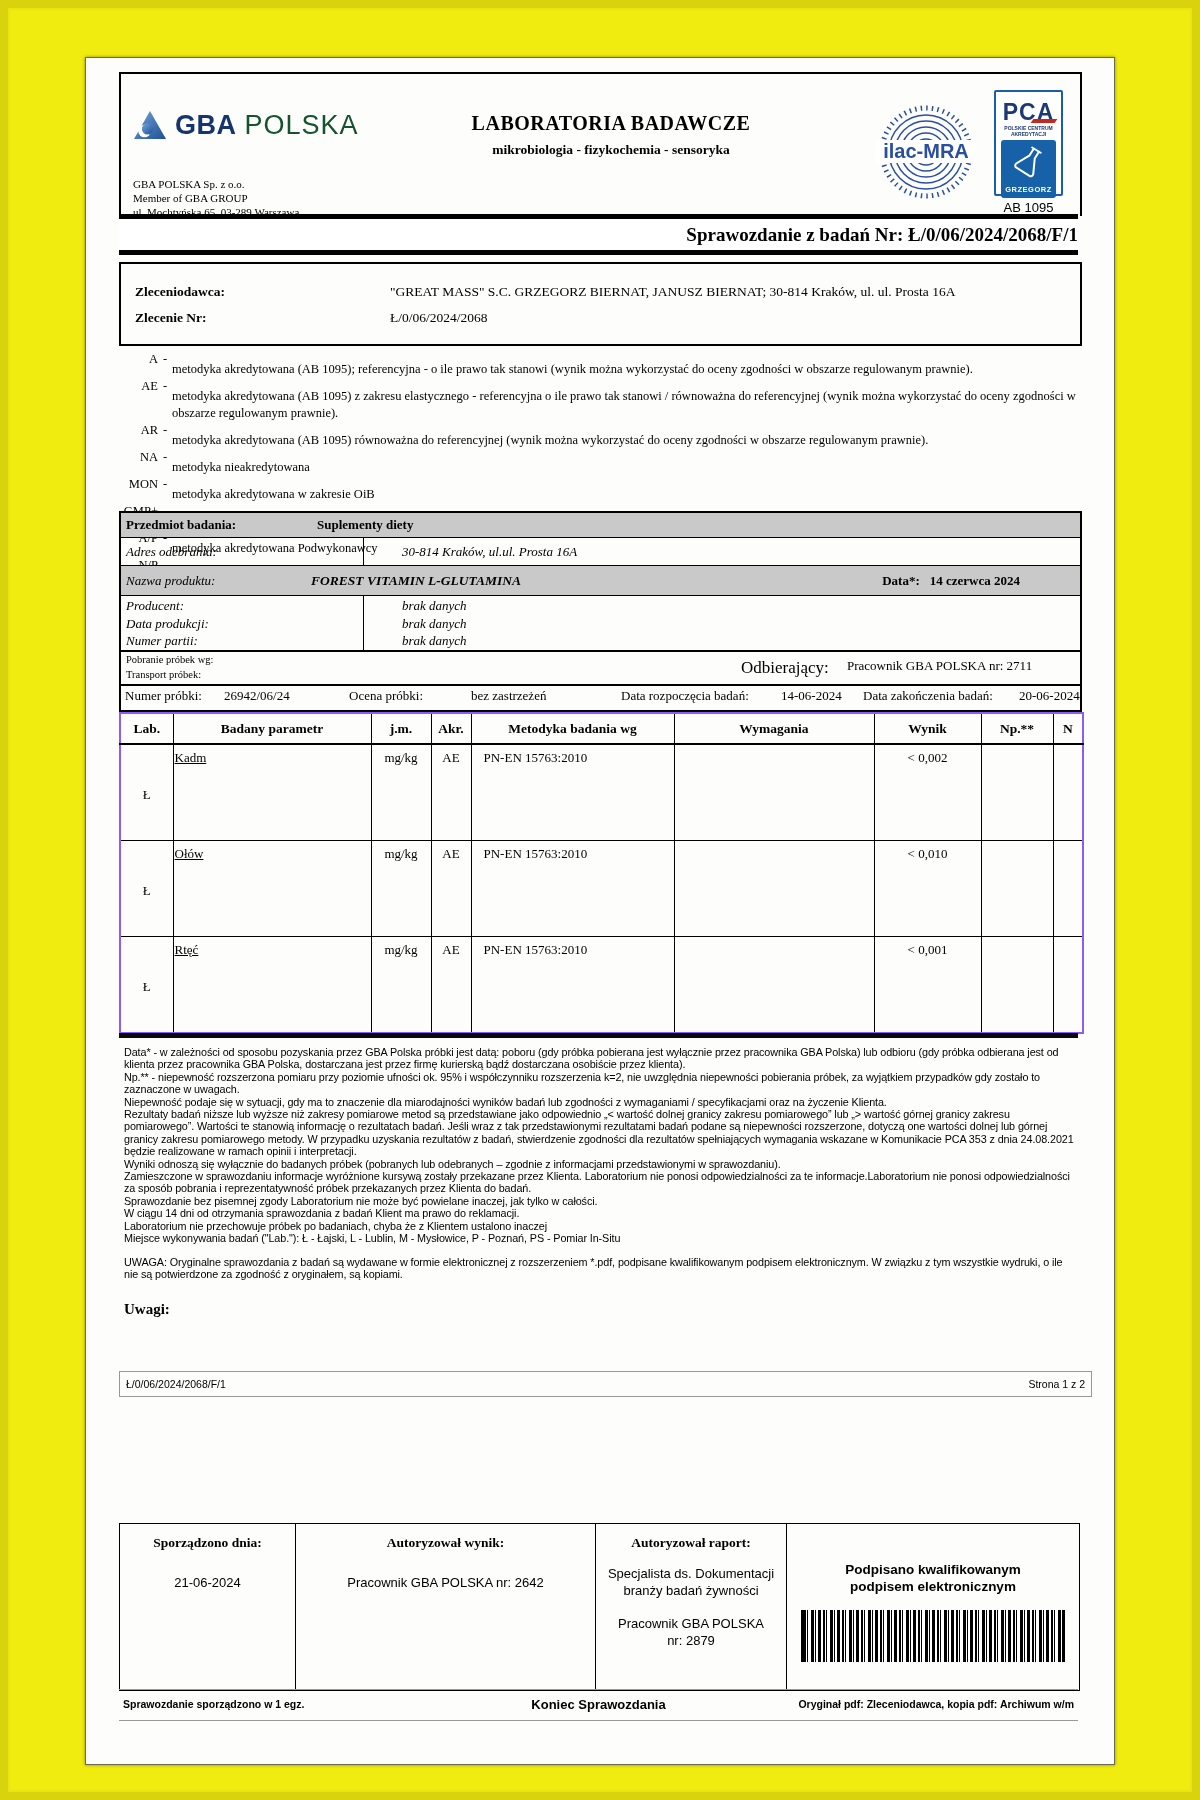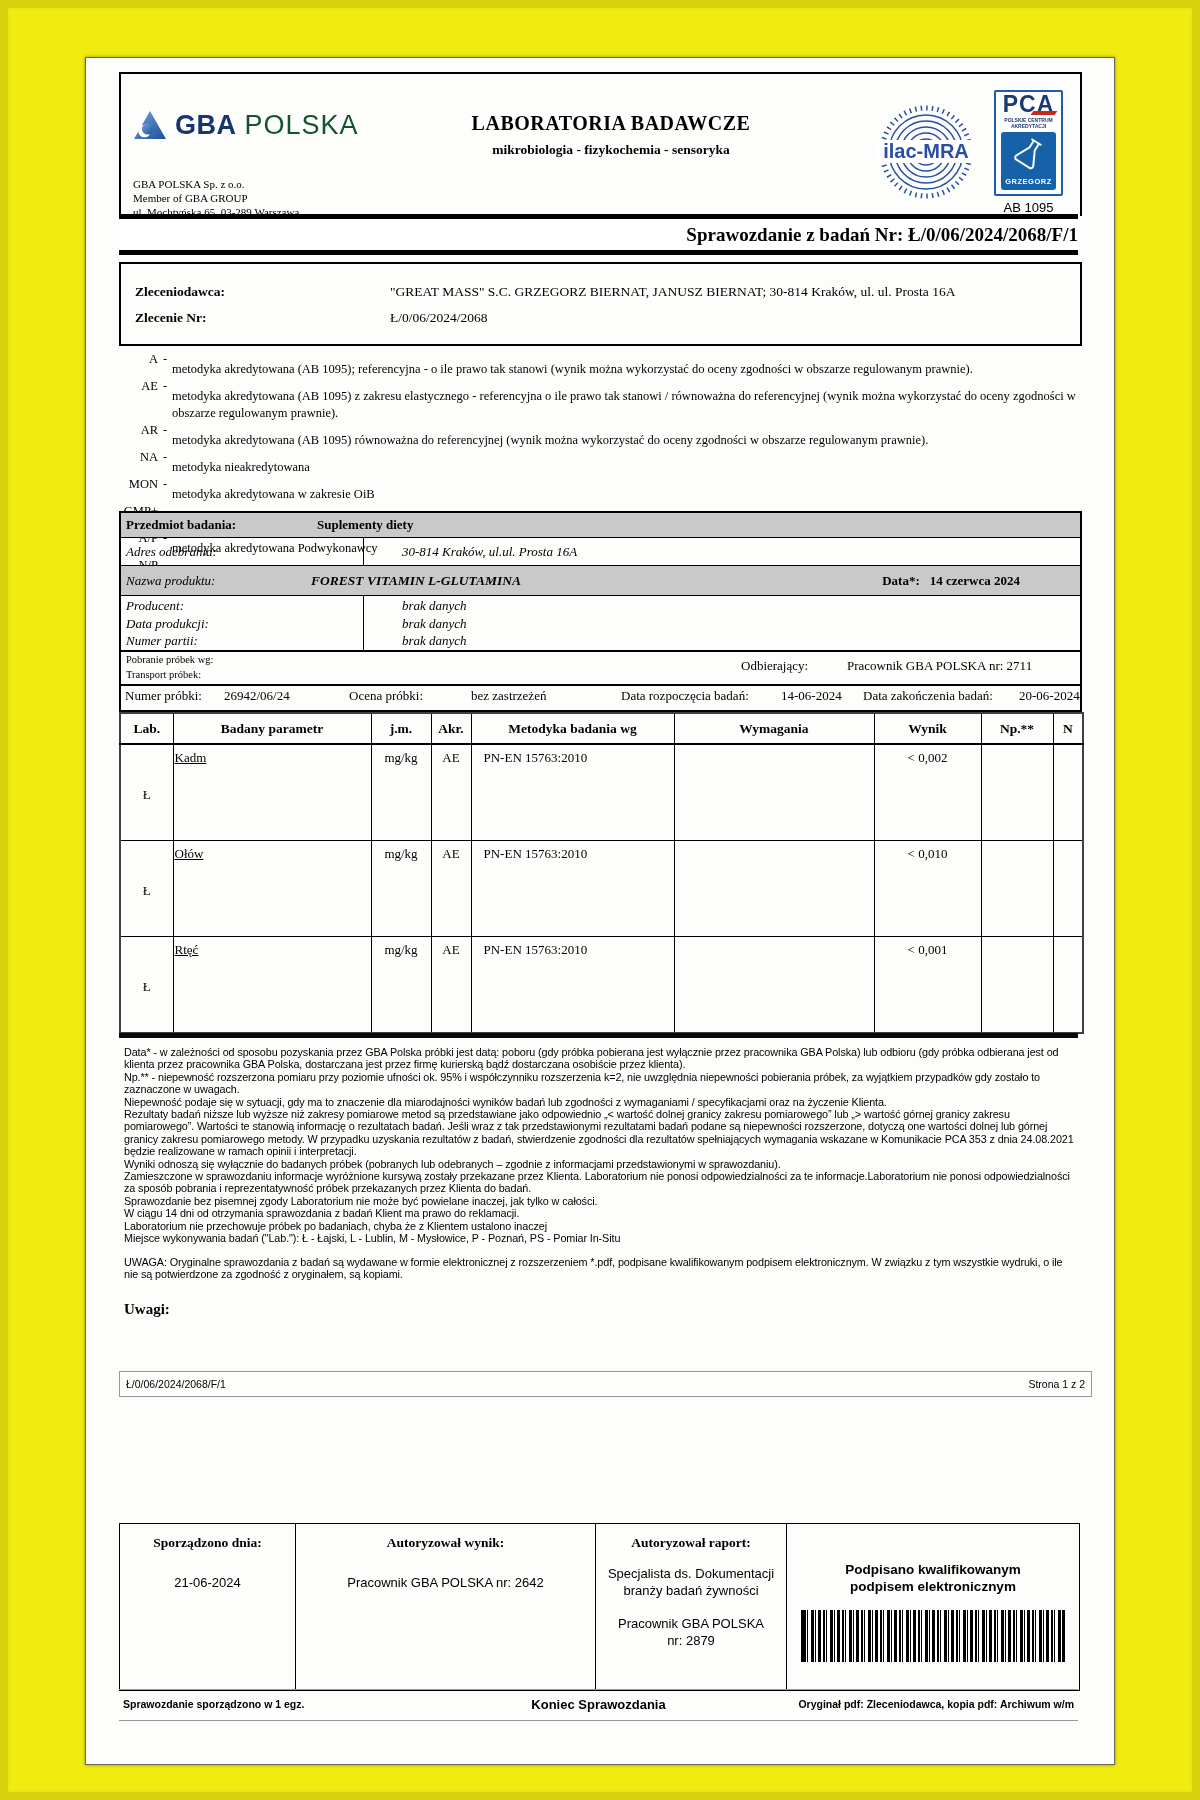--- a/index.html
+++ b/index.html
@@ -18,21 +18,21 @@
 
   
   .header-box{left:33px;top:14px;width:959px;height:142px;border:2px solid #000;border-bottom:none;}
   .logo-row{position:absolute;left:12px;top:36px;display:flex;align-items:center;}
   .logo-word{font-family:"Liberation Sans",sans-serif;font-size:27px;font-weight:bold;letter-spacing:.5px;color:#16356e;margin-left:8px;}
   .logo-word2{font-family:"Liberation Sans",sans-serif;font-size:27px;letter-spacing:1px;color:#14532d;font-weight:500;}
   .company{position:absolute;left:12px;top:103px;font-size:11px;line-height:14px;}
   .lab-title{position:absolute;left:210px;top:38px;width:560px;text-align:center;font-size:20px;font-weight:bold;letter-spacing:.5px;}
   .lab-sub{position:absolute;left:210px;top:68px;width:560px;text-align:center;font-size:13.5px;font-weight:bold;}
   .ilac{position:absolute;left:748px;top:30px;}
-  .pca{position:absolute;left:873px;top:16px;width:69px;height:106px;border:2px solid #1a5dab;border-radius:2px;background:#fff;box-sizing:border-box;text-align:center;padding-top:0;}
+  .pca{position:absolute;left:873px;top:16px;width:69px;height:106px;border:2px solid #1a5dab;border-radius:2px;background:#fff;box-sizing:border-box;text-align:center;padding-top:8px;}
   .pca-word{font-family:"Liberation Sans",sans-serif;font-weight:bold;font-size:23px;line-height:24px;color:#1c3876;letter-spacing:1px;position:relative;display:inline-block;}
   .pca-word::after{content:"";position:absolute;right:-2px;bottom:1px;width:24px;height:4px;background:#c5281c;transform:skewX(-35deg);}
   .pca-sub{font-family:"Liberation Sans",sans-serif;font-weight:bold;font-size:5px;line-height:6px;color:#1c3876;margin-top:1px;}
   .pca-box{margin:3px auto 0;width:55px;height:58px;background:#1661a8;border-radius:3px;color:#fff;text-align:center;}
   .pca-badania{font-family:"Liberation Sans",sans-serif;font-weight:bold;font-size:7.5px;letter-spacing:.5px;margin-top:1px;}
   .ab{position:absolute;left:873px;top:126px;width:69px;text-align:center;font-family:"Liberation Sans",sans-serif;font-size:13px;}
 
   
   .title-bar{left:33px;top:156px;width:959px;height:31px;border-top:5px solid #000;border-bottom:5px solid #000;
     text-align:right;font-size:19px;font-weight:bold;line-height:31px;background:#fff;}
@@ -66,29 +66,29 @@
   .sr3 .sl{flex:0 0 153px;padding-left:5px;font-style:italic;font-size:13px;}
   .sr3 .sv{font-weight:bold;font-style:italic;font-size:13.5px;}
   .sr3 .sdate{margin-left:auto;padding-right:50px;font-size:13px;}
   .sr3 .sdate b{margin-right:10px;}
   .sr456{height:54px;display:flex;}
   .sr456 .col-l{flex:0 0 243px;border-right:1px solid #000;box-sizing:border-box;padding:1px 0 0 5px;font-style:italic;font-size:13px;line-height:17.5px;}
   .sr456 .col-v{padding:1px 0 0 6px;font-style:italic;font-size:13px;line-height:17.5px;}
 
   .pobranie{left:33px;top:591px;width:959px;height:35px;border:2px solid #000;border-top:none;}
   .pob-small{position:absolute;left:5px;top:3px;font-size:10.5px;line-height:15px;}
-  .pob-odb{position:absolute;left:620px;top:9px;font-size:13px;}
+  .pob-odb{position:absolute;left:620px;top:9px;font-size:17px;}
   .pob-val{position:absolute;left:726px;top:9px;font-size:13px;}
 
   .numer{left:33px;top:626px;width:959px;height:26px;border:2px solid #000;border-top:none;font-size:13px;}
   .numer span{position:absolute;top:4px;white-space:nowrap;}
 
   
   .results{left:33px;top:654px;}
-  table.res{border-collapse:collapse;table-layout:fixed;width:963px;border:2px solid #404040;}
+  table.res{border-collapse:collapse;table-layout:fixed;width:963px;border:2px solid #8b5cf6;}
   table.res td{border:1px solid #000;font-size:13px;overflow:hidden;}
   table.res tr.hdr td{height:27px;text-align:center;font-weight:bold;font-size:13.5px;border-bottom:2px solid #000;}
   table.res tr.data td{height:89px;vertical-align:top;padding-top:5px;}
   td.c-lab{vertical-align:middle !important;text-align:center;font-size:14px;}
   td.c-param{text-decoration:underline;}
   td.c-unit, td.c-akr, td.c-wynik{text-align:center;}
   td.c-method{padding-left:12px;}
 
   .thick-line{left:33px;top:975px;width:959px;height:5px;background:#0a0a0a;}
 

